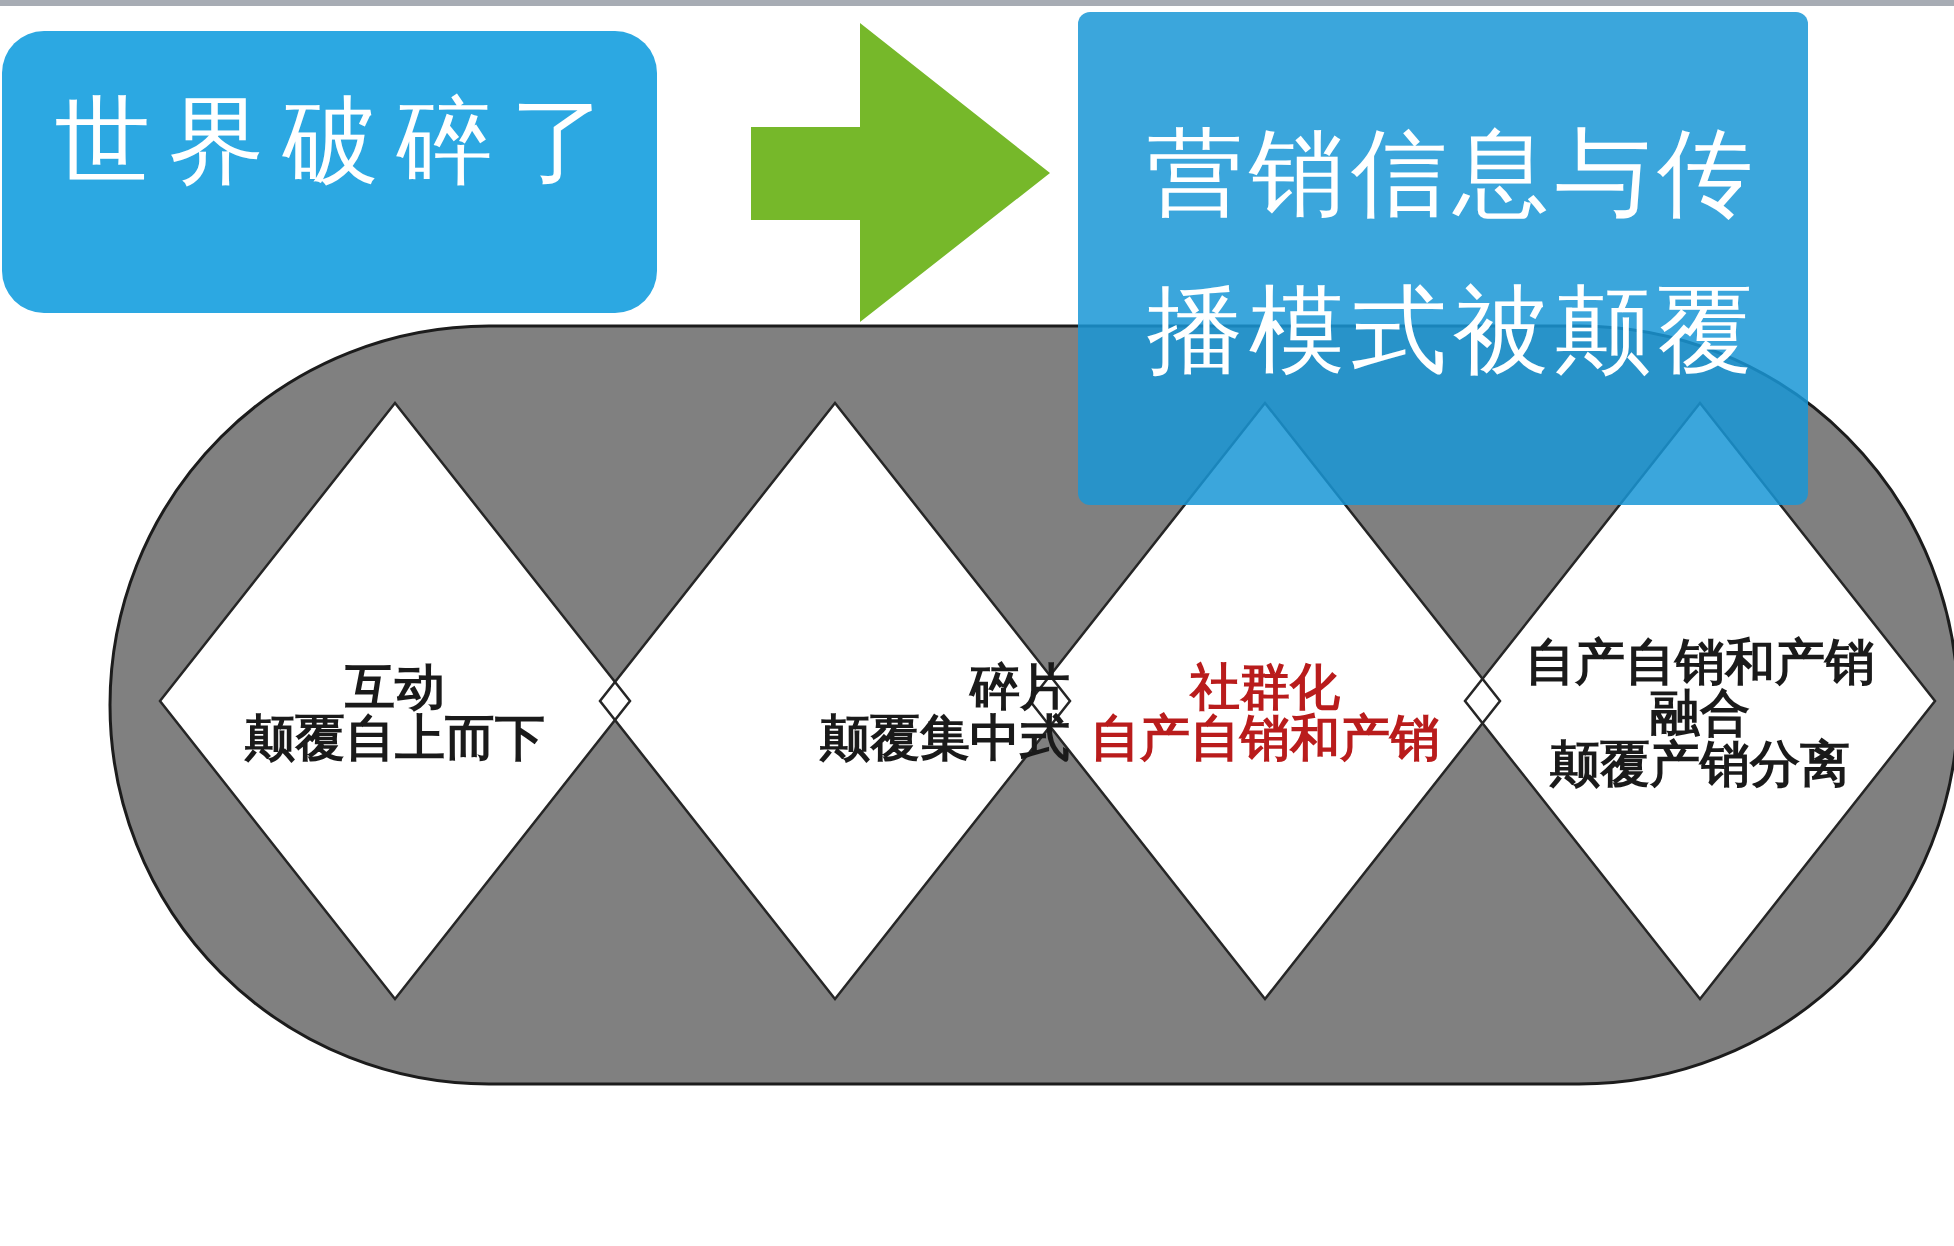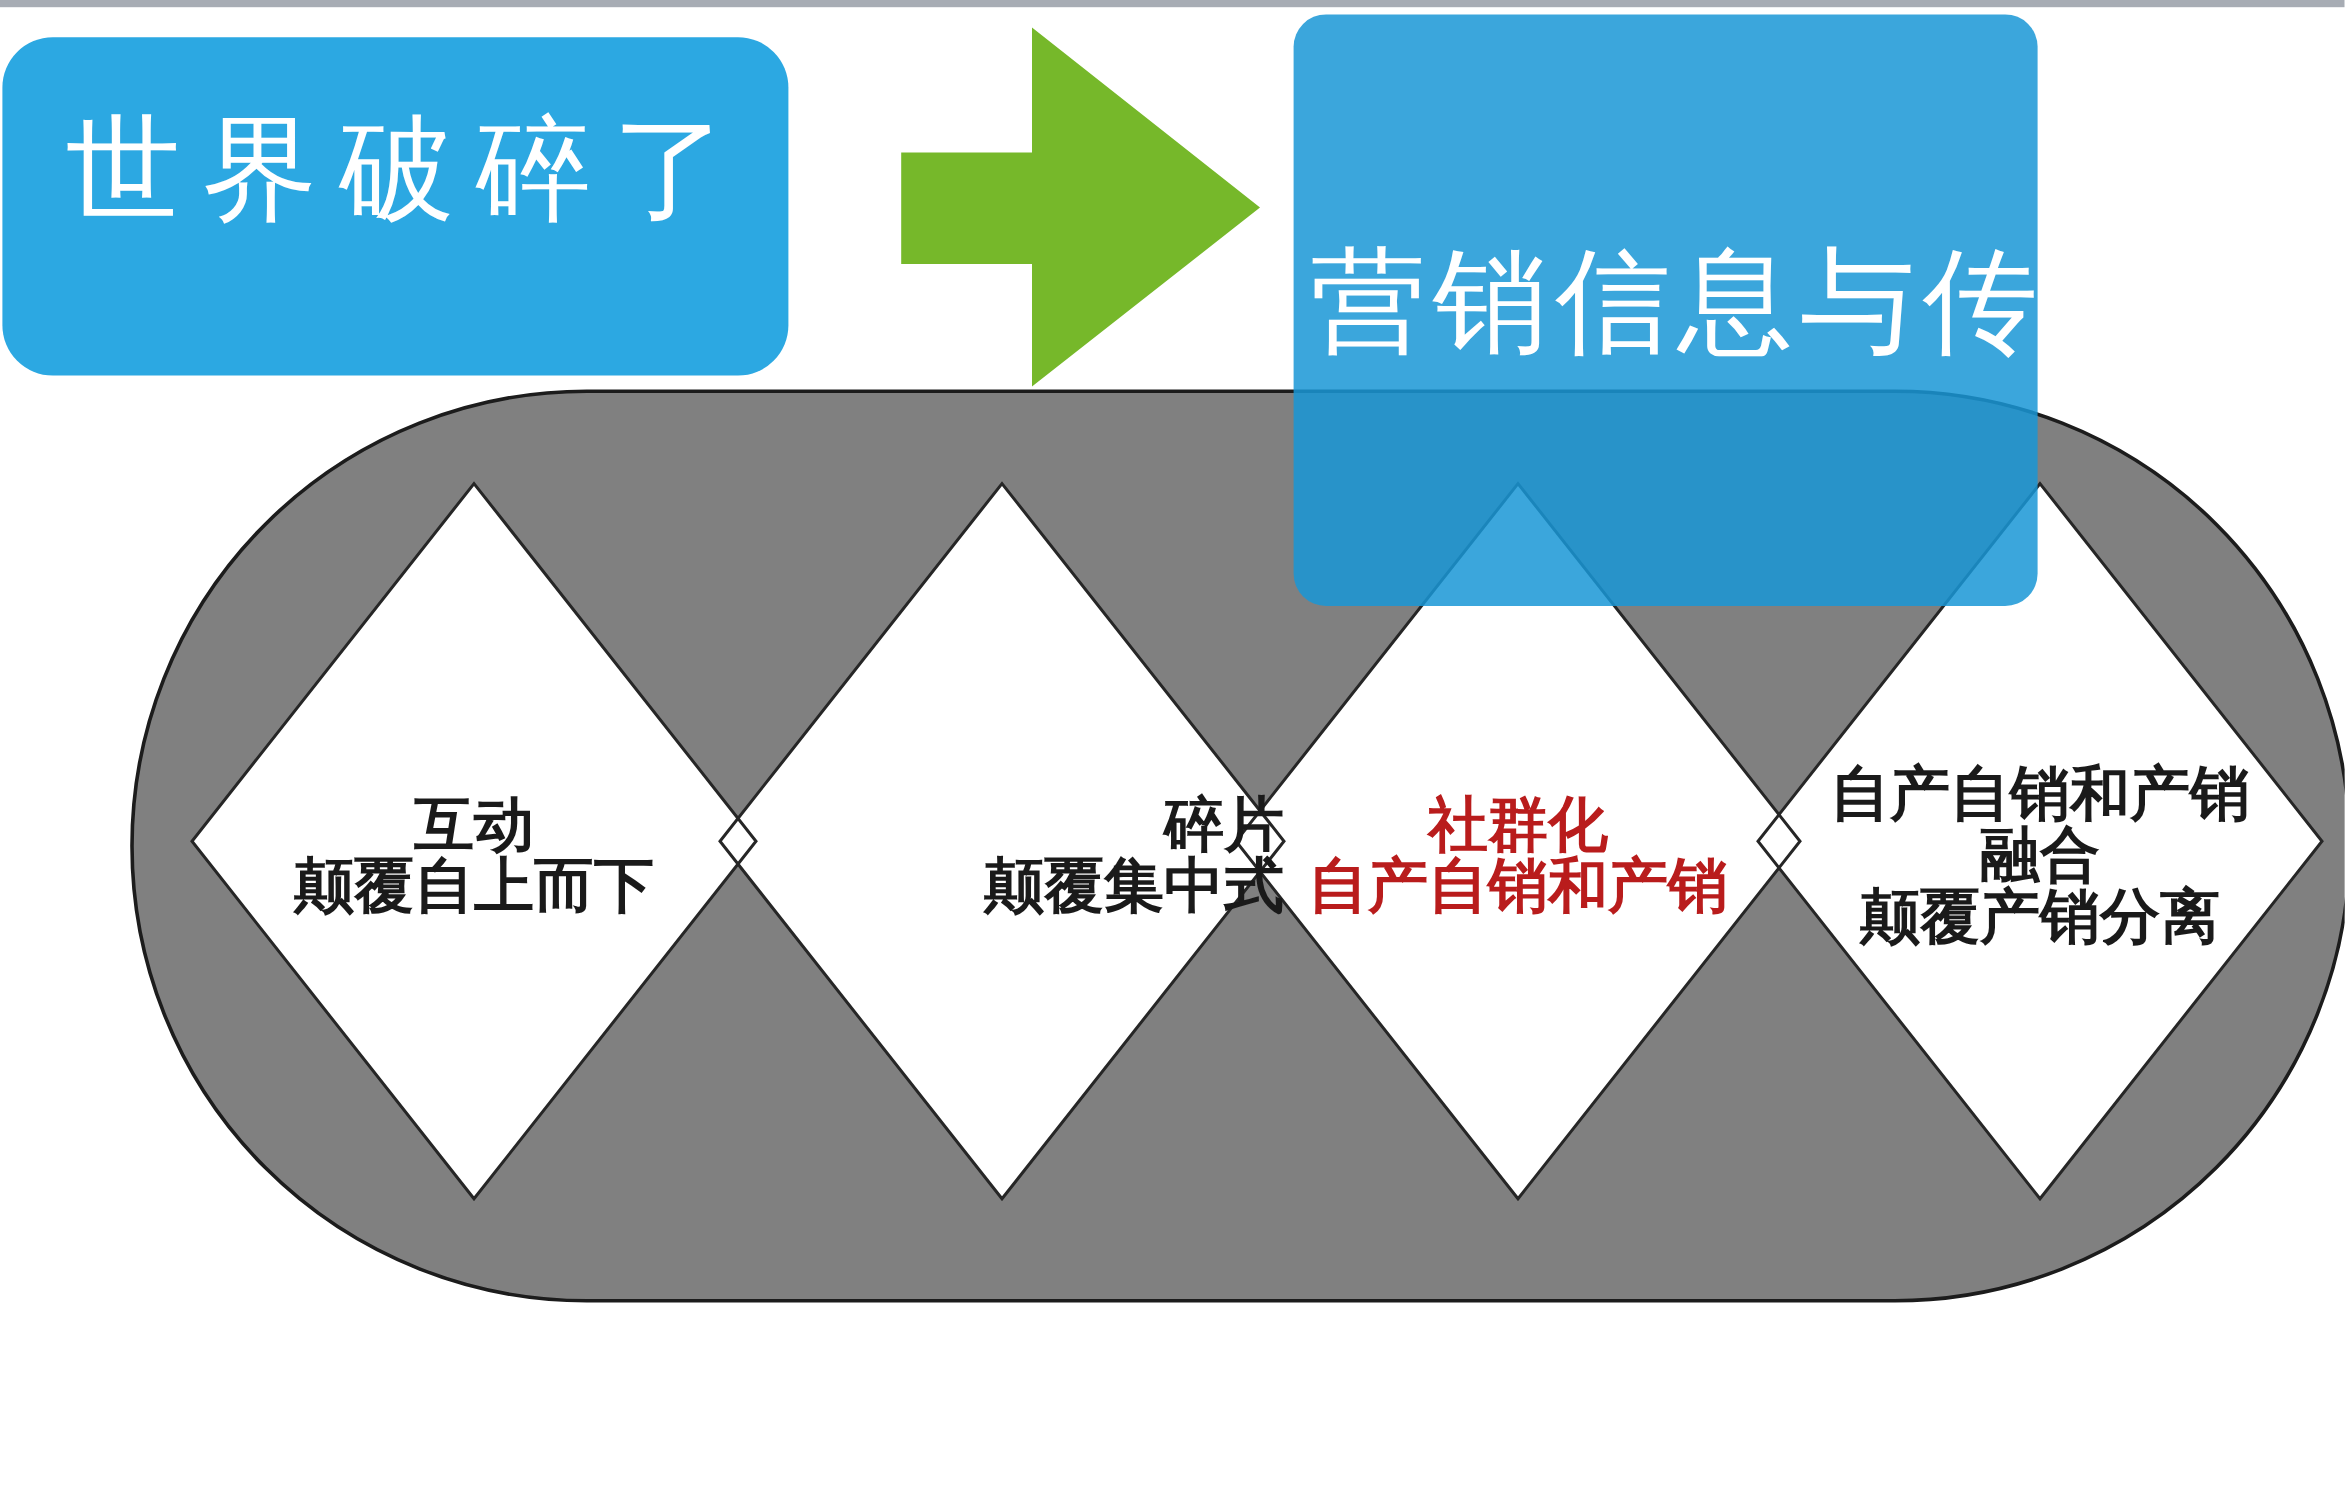--- a/index.html
+++ b/index.html
@@ -50,22 +50,22 @@
     width: 655px; height: 282px;
     border-radius: 42px;
     background: #2ca8e2;
     padding-bottom: 58px;
     box-sizing: border-box;
     font-size: 96px;
     letter-spacing: 18px;
   }
   .callout-right {
     left: 1078px; top: 12px;
-    width: 620px; height: 493px;
-    border-radius: 27px;
+    width: 730px; height: 493px;
+    border-radius: 12px;
     background: rgba(25,151,214,0.85);
     padding-bottom: 14px;
     box-sizing: border-box;
     font-size: 96px;
     line-height: 157px;
     letter-spacing: 6px;
     text-align: center;
   }
   .callout .line { white-space: nowrap; margin-left: 20px; }
 </style>
@@ -110,15 +110,16 @@
     <div>融合</div>
     <div>颠覆产销分离</div>
   </div>
 
   <div class="callout callout-left" style="background: rgb(44, 168, 226); color: rgb(255, 255, 255);">
     <div class="line">世界破碎了</div>
   </div>
 
   <div class="callout callout-right" style="background: rgba(25, 151, 214, 0.85); color: rgb(255, 255, 255);">
     <div class="line">营销信息与传</div>
+    <div class="line">播模式被颠覆</div>
   </div>
 
 </div>
 
 </body></html>

